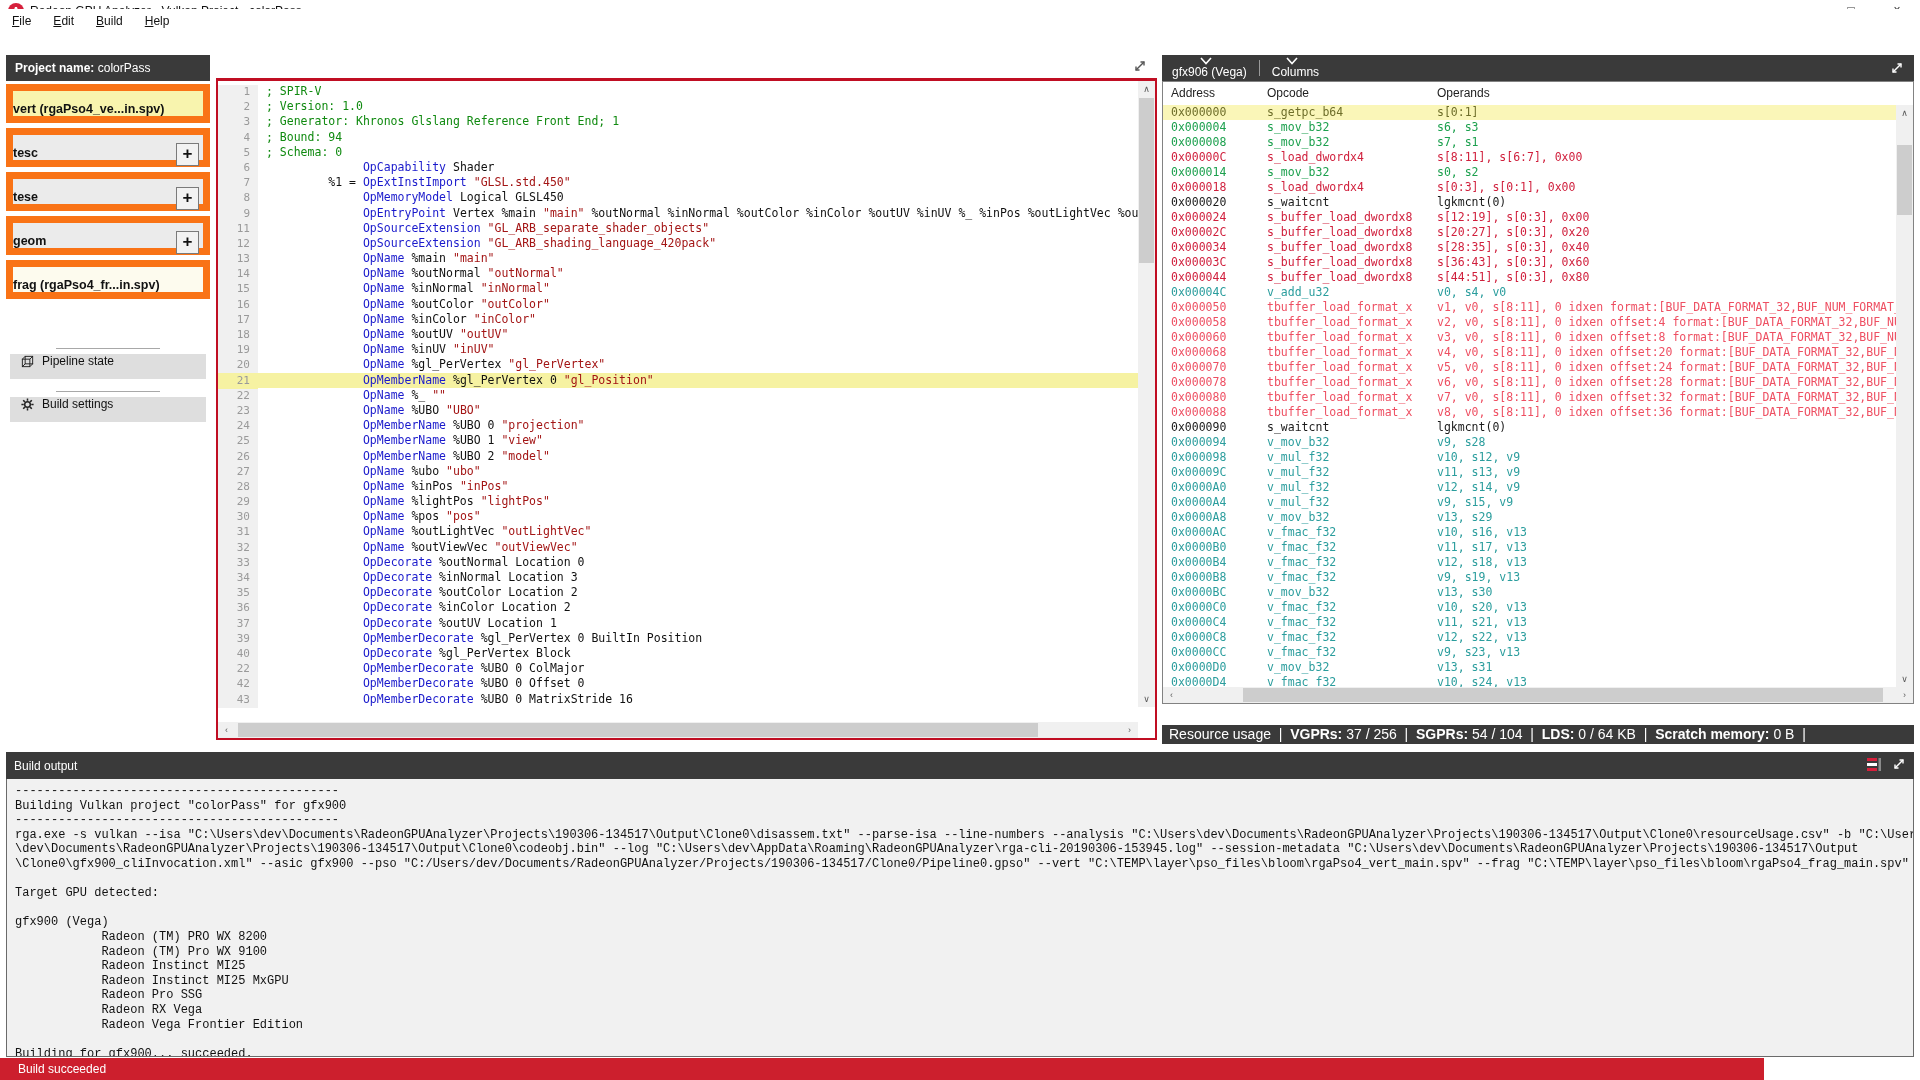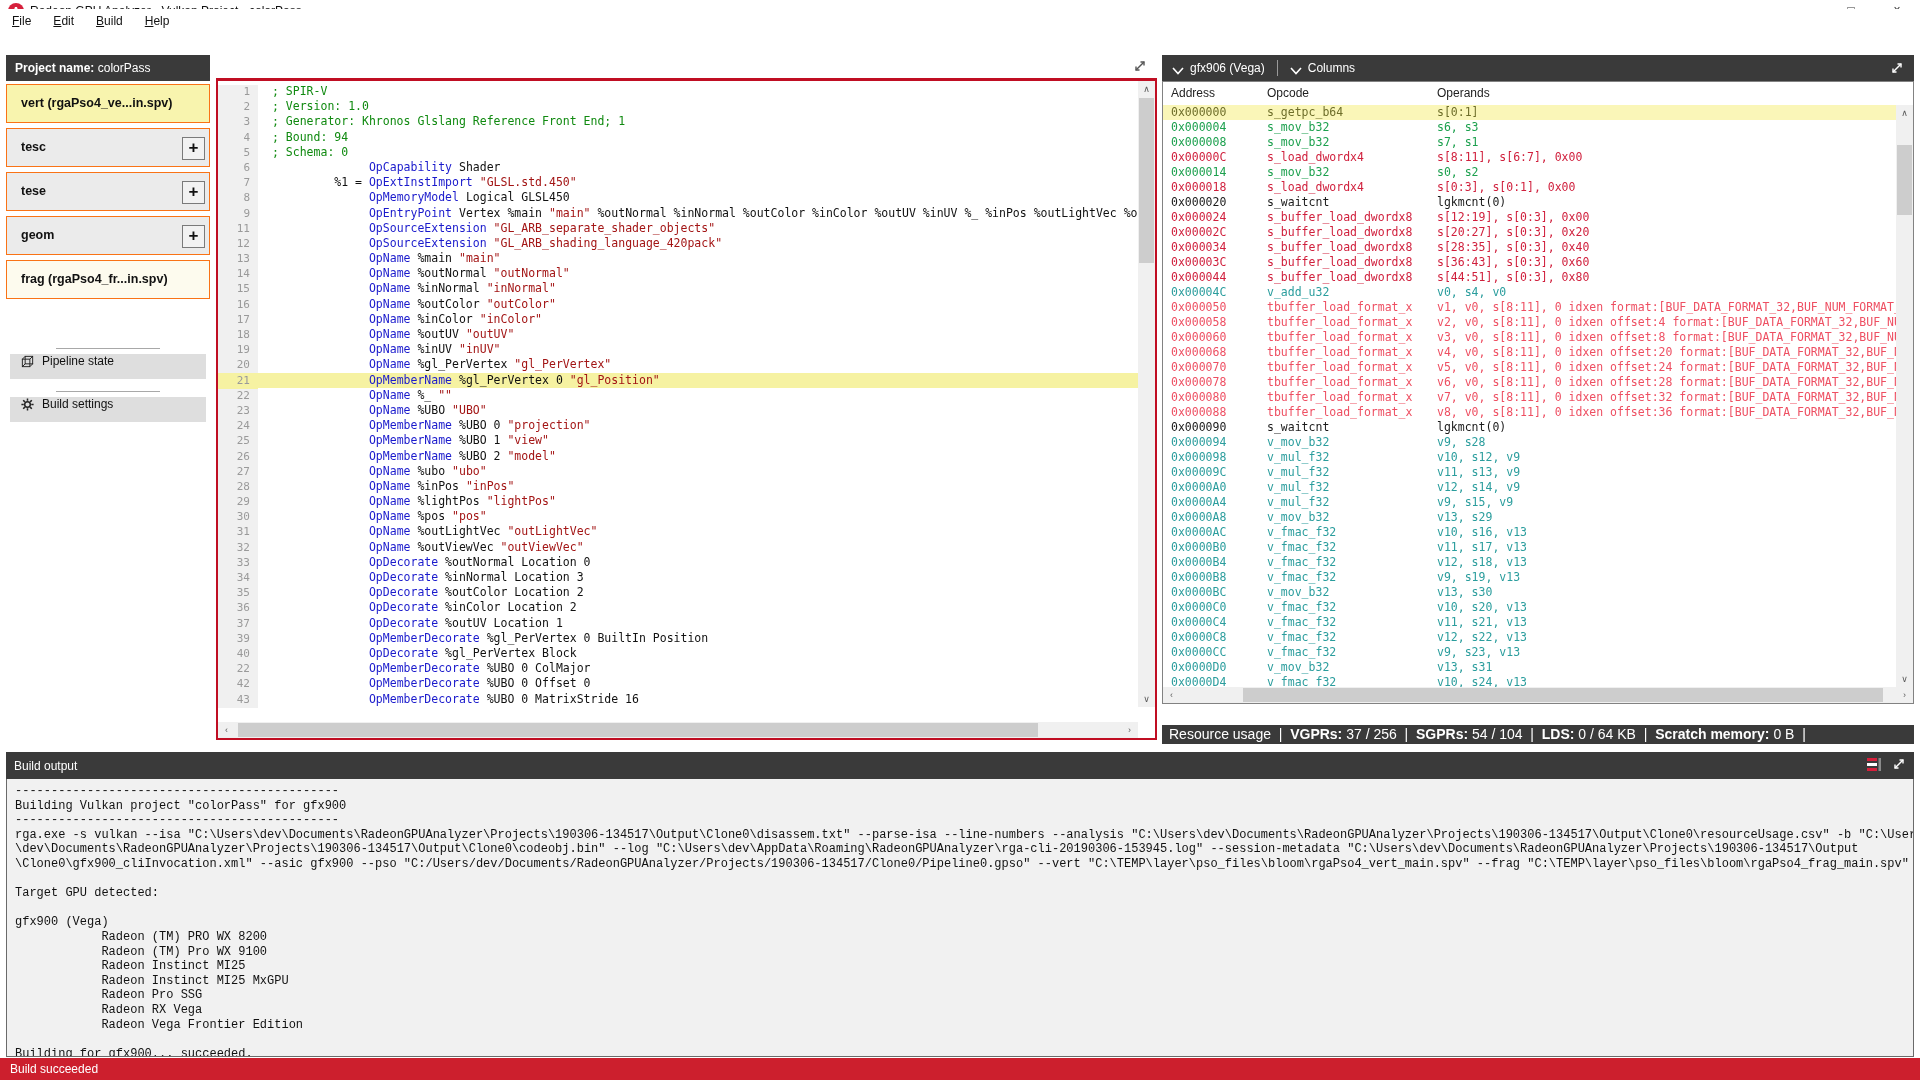--- a/index.html
+++ b/index.html
@@ -16,56 +16,56 @@
   .win-btn { width:46px; height:22px; text-align:center; line-height:20px; font-size:12px; color:#333; }
   #menubar { position:absolute; left:0; top:9px; width:1920px; height:23px; background:#fff; display:flex; align-items:center; }
   .menu-item { font-size:12px; color:#111; padding:3px 10px; margin-left:2px; }
   .menu-item::first-letter { text-decoration:underline; }
 
   
   #sidebar { position:absolute; left:6px; top:55px; width:204px; height:689px; background:#fff; }
   #project-header { height:26px; background:#3a3a3a; color:#fff; font-size:12px; line-height:26px; padding-left:9px; }
   #project-header b { font-weight:bold; }
   #stages { position:absolute; left:0; top:29px; width:204px; }
-  .stage { position:relative; height:39px; margin-bottom:5px; border:1px solid #f97316;
-           font-size:12.5px; font-weight:bold; color:#111; line-height:37px; padding-left:14px; }
+  .stage { position:relative; height:39px; margin-bottom:5px; border:7px solid #f97316;
+           font-size:12.5px; font-weight:bold; color:#111; line-height:37px; }
   .stage.sel  { background:#f8f4ae; }
   .stage.empty{ background:#ebebeb; }
   .stage.file { background:#fdfbee; }
   .plus-btn { position:absolute; right:4px; top:8px; width:23px; height:23px; background:#f2f2f2;
               border:1px solid #7a7a7a; font-size:17px; font-weight:bold; line-height:20px; text-align:center; }
   .side-sep { position:absolute; left:50px; width:104px; height:0; border-top:1px solid #a8a8a8; }
   .side-btn { position:absolute; left:4px; width:196px; height:25px; background:#dedede; color:#111;
               font-size:12px; display:flex; padding-left:10px; }
   .side-btn svg { margin-right:7px; }
 
   
   #code-strip { position:absolute; left:216px; top:55px; width:941px; height:22px; background:#fff; }
   #code-panel { position:absolute; left:216px; top:78px; width:941px; height:662px;
                 border:2px solid #c00e23; border-top-width:3px; background:#fff; overflow:hidden; }
   #code-lines { position:absolute; left:0; top:0; width:920px; height:642px; overflow:hidden; padding-top:3px; }
   .code-line { position:relative; height:15.2px; white-space:pre; font-family:"DejaVu Sans Mono", monospace; font-size:11.5px; }
   .code-line .ln { display:inline-block; width:40px; text-align:right; color:#9a9a9a; background:#f0f0f0;
                    padding-right:8px; height:15.2px; font-size:11px; }
-  .code-line .ct { padding-left:14px; }
+  .code-line .ct { padding-left:8px; }
   .code-line.hl  { background:#f6f2a2; }
   .code-line.hl .ln { background:#f6f2a2; }
   .tk-c { color:#108a10; } .tk-k { color:#1a1acc; } .tk-s { color:#a31515; } .tk-p { color:#111; }
 
   
   .vscroll { position:absolute; width:17px; background:#f0f0f0; }
   .hscroll { position:absolute; height:16px; background:#f0f0f0; }
   .sb-arrow { position:absolute; color:#5a5a5a; font-size:9px; width:17px; height:16px; text-align:center; line-height:16px; }
   .sb-thumb-v { position:absolute; left:1px; width:15px; background:#cdcdcd; }
   .sb-thumb-h { position:absolute; top:1px; height:14px; background:#cdcdcd; }
 
   
   #isa-header { position:absolute; left:1162px; top:55px; width:752px; height:26px; background:#3a3a3a;
                 color:#fff; display:flex; align-items:center; font-size:12px; }
-  .dd { display:flex; align-items:flex-end; margin-left:10px; }
+  .dd { display:flex; align-items:center; margin-left:10px;flex-direction:column; }
   .dd svg { margin-right:6px; }
   .vsep { width:1px; height:16px; background:#9a9a9a; margin-left:12px; margin-right:2px; }
   #isa-table { position:absolute; left:1162px; top:81px; width:752px; height:623px; background:#fff;
                border:1px solid #828282; overflow:hidden; }
   #isa-colhead { position:relative; height:23px; font-size:12px; color:#222; }
   .colh { position:absolute; top:4px; }
   #isa-rows { position:absolute; left:0; top:23px; width:750px; height:584px; overflow:hidden; }
   .isa-row { position:relative; height:15px; white-space:pre; font-family:"DejaVu Sans Mono", monospace; font-size:11.5px; }
   .isa-row span { position:absolute; top:0; }
   .ca { left:8px; } .co { left:104px; } .cp { left:274px; width:461px; overflow:hidden; }
@@ -80,22 +80,22 @@
   #out-header { position:absolute; left:6px; top:752px; width:1908px; height:27px; background:#3a3a3a;
                 color:#fff; font-size:12px; display:flex; align-items:center; }
   #out-header .t { margin-left:8px; }
   #out-icons { position:absolute; right:8px; top:5px; display:flex; gap:10px; }
   #out-body { position:absolute; left:6px; top:779px; width:1908px; height:278px; background:#f1f1f1;
               border:1px solid #6a6a6a; border-top:none; overflow:hidden; }
   #out-pre { font-family:"Liberation Mono", monospace; font-size:12px; line-height:14.6px; color:#111;
              padding:5px 8px; white-space:pre; }
 
   
-  #statusbar { position:absolute; left:0; top:1058px; width:1920px; height:22px; background:#cc1f2d;
-               color:#fff; font-size:12px; line-height:22px; padding-left:10px; }
+  #statusbar { position:absolute; left:0; top:1058px; width:1764px; height:22px; background:#cc1f2d;
+               color:#fff; font-size:12px; line-height:22px; padding-left:18px; }
 
   .expand-icon { display:inline-block; }
 </style>
 </head>
 <body>
 
 <div id="app">
 
   <div id="titlebar">
     <div id="app-icon">A</div>

